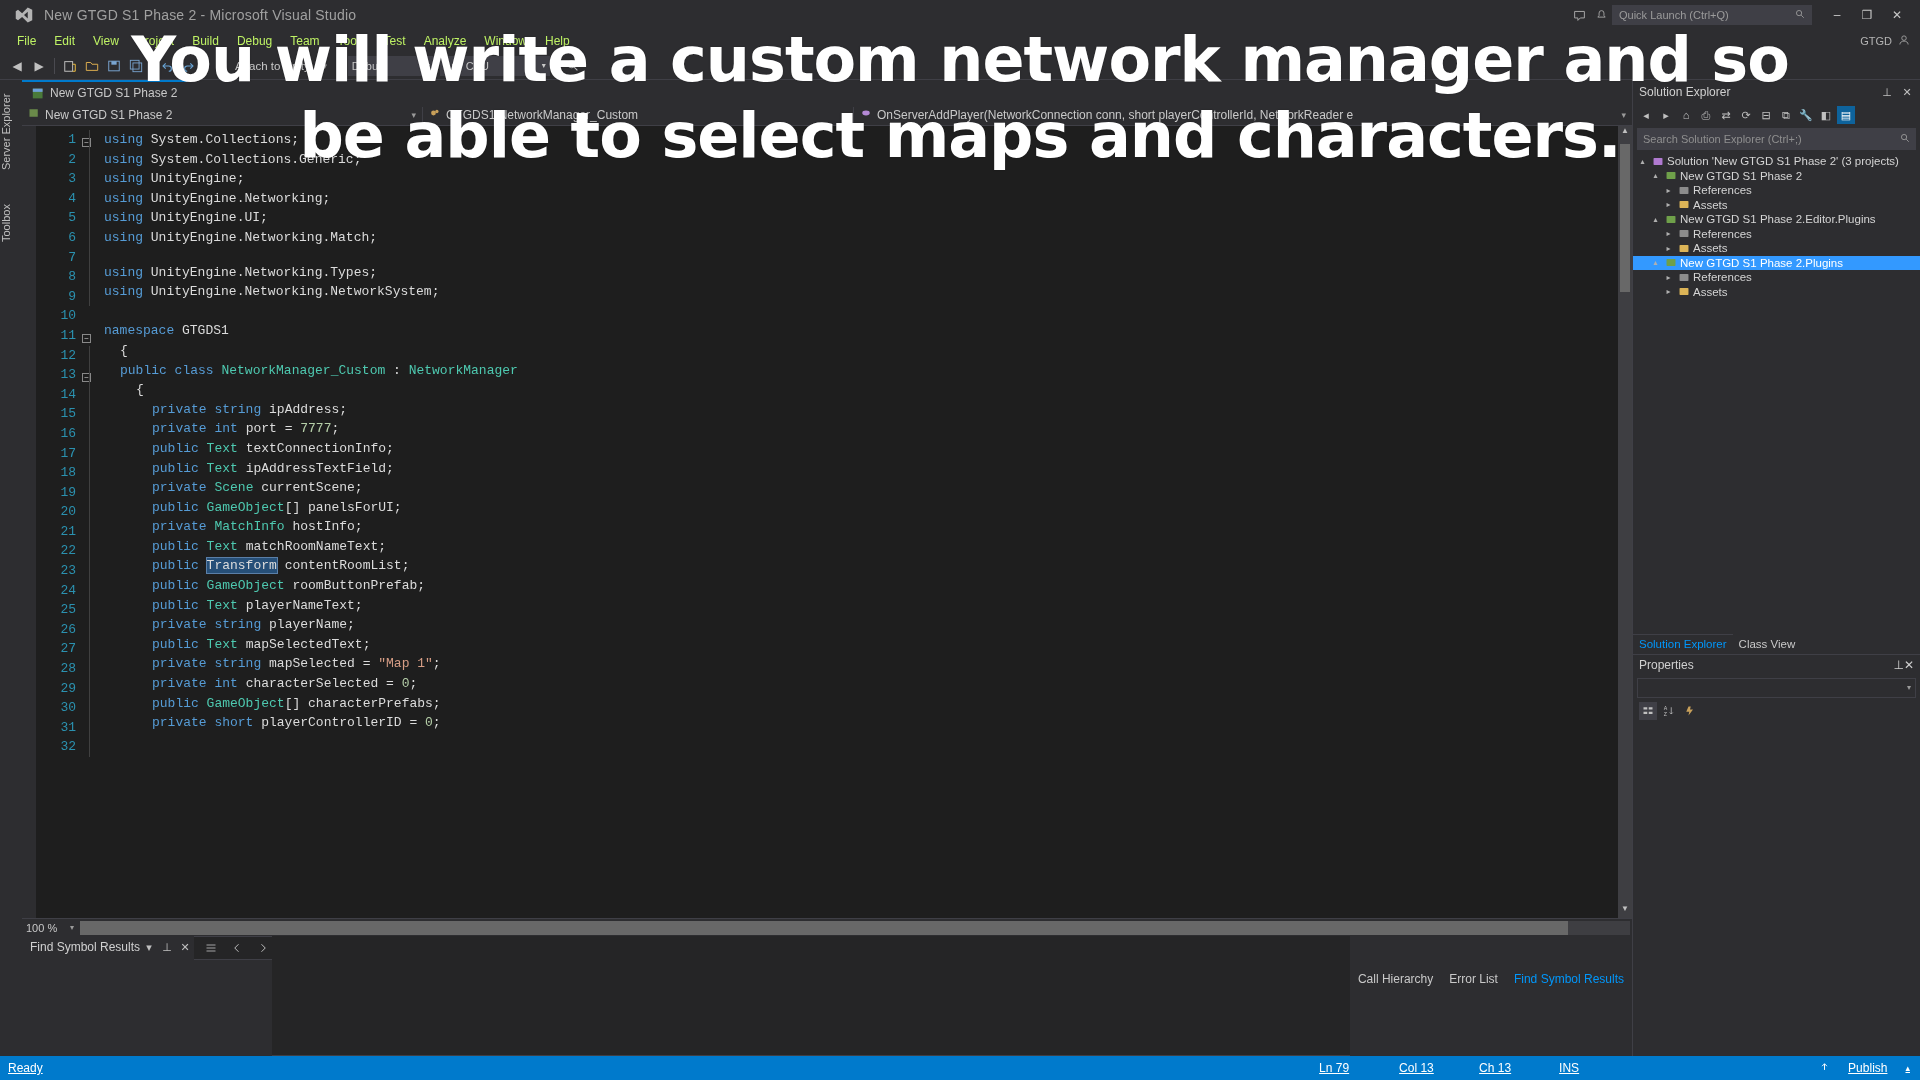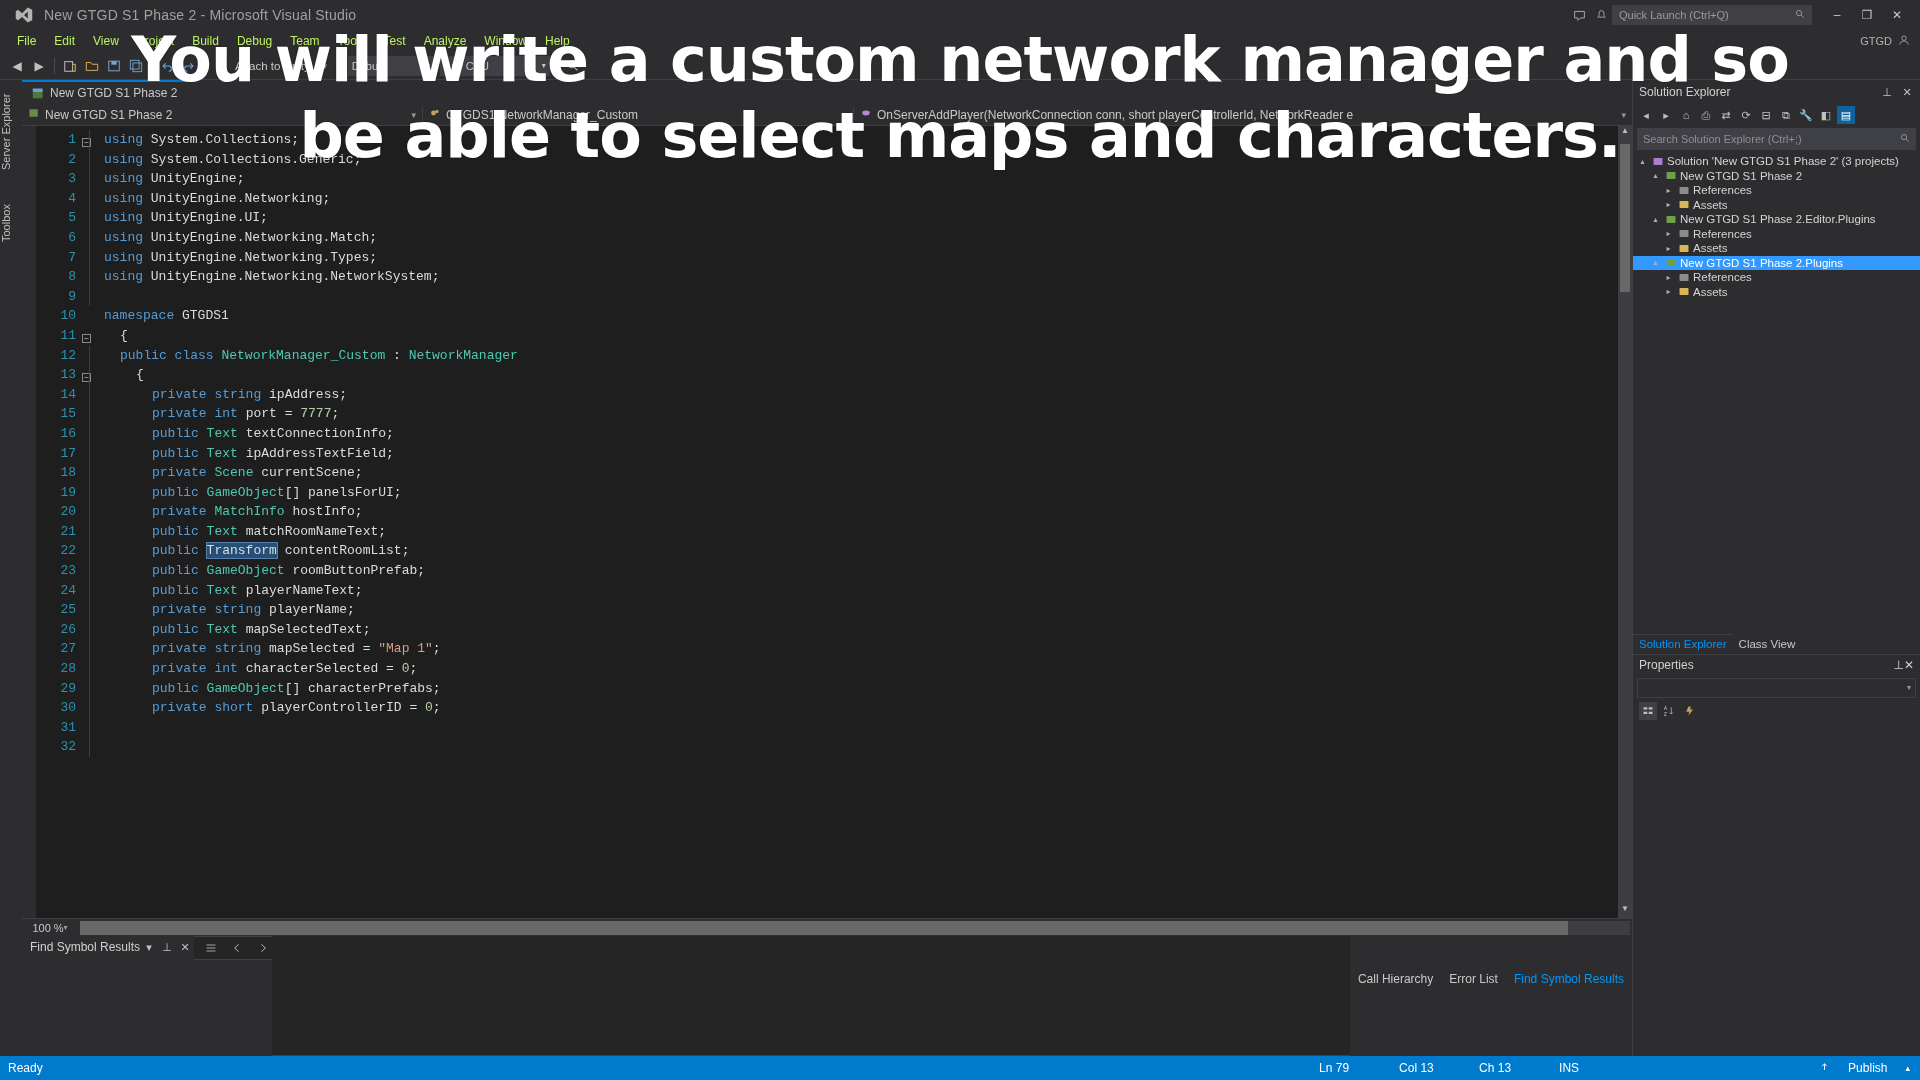--- a/index.html
+++ b/index.html
@@ -117,21 +117,21 @@
     width: 14px; flex: 0 0 14px; background: #3e3e42; position: relative;
   }
   .ed-scroll .thumb { position: absolute; left: 2px; width: 10px; background: #686868; }
   .ed-scroll .arrow { position:absolute; left:0; width:14px; height:14px; color:#c0c0c0; font-size:8px; text-align:center; }
 
   .hscrollrow {
     height: 18px; background: #2d2d30; flex: 0 0 18px; display: flex; align-items: center;
     color: #c0c0c0; font-size: 11px; border-top: 1px solid #3f3f46;
   }
   .zoombox { width: 56px; height: 16px; background:#2d2d30; color:#c8c8c8; font-size:11px;
-             display:flex; align-items:center; justify-content:center; padding:0 4px; }
+             display:flex; align-items:center; justify-content:space-between; padding:0 4px; }
   .hs-track { flex: 1 1 auto; height: 14px; background: #3e3e42; position: relative; margin: 0 2px;}
   .hs-thumb { position:absolute; top:0; left:0; height:14px; background:#686868; width: 96%; }
 
   
   .bottompanel { height: 120px; flex: 0 0 120px; background: #2d2d30; display: flex; flex-direction: row; }
   .bp-header { height: 22px; display:flex; align-items:center; background:#2d2d30; padding-left:8px;
                color:#d0d0d0; font-size:12px; }
   .bp-header .spacer { flex: 1 1 auto; }
   .bp-header .hbtn { width:18px; text-align:center; color:#c0c0c0; font-size:11px; }
   .bp-toolbar { height: 24px; display:flex; align-items:center; background:#252526; border-top:1px solid #3f3f46;
@@ -164,21 +164,21 @@
   .props-header .spacer{flex:1 1 auto;}
   .props-combo { height:20px; margin:2px 4px; background:#2d2d30; border:1px solid #3f3f46; display:flex;
                  align-items:center; justify-content:flex-end; padding:0 4px; color:#9a9a9a; font-size:10px;}
   .props-toolbar { height:22px;display:flex;align-items:center;gap:3px;padding-left:6px;}
   .props-toolbar .bt{width:18px;height:18px;color:#c0c0c0;font-size:11px;display:flex;align-items:center;justify-content:center;}
   .props-body{flex:1 1 auto;background:#2d2d30;}
 
   
   .statusbar {
     height: 24px; flex: 0 0 24px; background: #007acc; display: flex; align-items: center;
-    color: #ffffff; font-size: 12px;
+    color: #ffffff; font-size: 12px; text-decoration: underline;
   }
   .sb-left { padding-left: 8px; }
   .sb-spacer { flex: 1 1 auto; }
   .sb-cell { width: 80px; text-align: left; }
   .sb-right { display:flex; align-items:center; gap:18px; padding-right:10px; }
 
   
   .overlay {
     position: absolute; left: 0; top: 22px; width: 1920px;
     text-align: center; color: #ffffff; pointer-events: none;
@@ -443,21 +443,21 @@
             <div class="vline" style="top: 4px; height: 176.4px; left: 7px;"></div>
             <div class="vline" style="top: 219.6px; height: 411.6px; left: 7px;"></div>
           </div>
         <div class="codearea" id="codearea">
             <div class="codeline" style="padding-left: 6px;"><span class="kw">using</span><span class="id"> System.Collections;</span></div>
             <div class="codeline" style="padding-left: 6px;"><span class="kw">using</span><span class="id"> System.Collections.Generic;</span></div>
             <div class="codeline" style="padding-left: 6px;"><span class="kw">using</span><span class="id"> UnityEngine;</span></div>
             <div class="codeline" style="padding-left: 6px;"><span class="kw">using</span><span class="id"> UnityEngine.Networking;</span></div>
             <div class="codeline" style="padding-left: 6px;"><span class="kw">using</span><span class="id"> UnityEngine.UI;</span></div>
             <div class="codeline" style="padding-left: 6px;"><span class="kw">using</span><span class="id"> UnityEngine.Networking.Match;</span></div>
-            <div class="codeline" style="padding-left: 6px;"><span class="kw">using</span><span class="id"> UnityEngine.Networking.Types;</span></div>
+            <div class="codeline" style="padding-left: 6px; margin-top: 15px;"><span class="kw">using</span><span class="id"> UnityEngine.Networking.Types;</span></div>
             <div class="codeline" style="padding-left: 6px;"><span class="kw">using</span><span class="id"> UnityEngine.Networking.NetworkSystem;</span></div>
             <div class="codeline" style="padding-left: 6px;"></div>
             <div class="codeline" style="padding-left: 6px;"><span class="kw">namespace</span><span class="id"> GTGDS1</span></div>
             <div class="codeline" style="padding-left: 22px;"><span class="pun">{</span></div>
             <div class="codeline" style="padding-left: 22px;"><span class="kw">public class </span><span class="typ">NetworkManager_Custom</span><span class="pun"> : </span><span class="typ">NetworkManager</span></div>
             <div class="codeline" style="padding-left: 38px;"><span class="pun">{</span></div>
             <div class="codeline" style="padding-left: 54px;"><span class="kw">private string </span><span class="id">ipAddress;</span></div>
             <div class="codeline" style="padding-left: 54px;"><span class="kw">private int </span><span class="id">port = </span><span class="num">7777</span><span class="pun">;</span></div>
             <div class="codeline" style="padding-left: 54px;"><span class="kw">public </span><span class="typ">Text</span><span class="id"> textConnectionInfo;</span></div>
             <div class="codeline" style="padding-left: 54px;"><span class="kw">public </span><span class="typ">Text</span><span class="id"> ipAddressTextField;</span></div>

